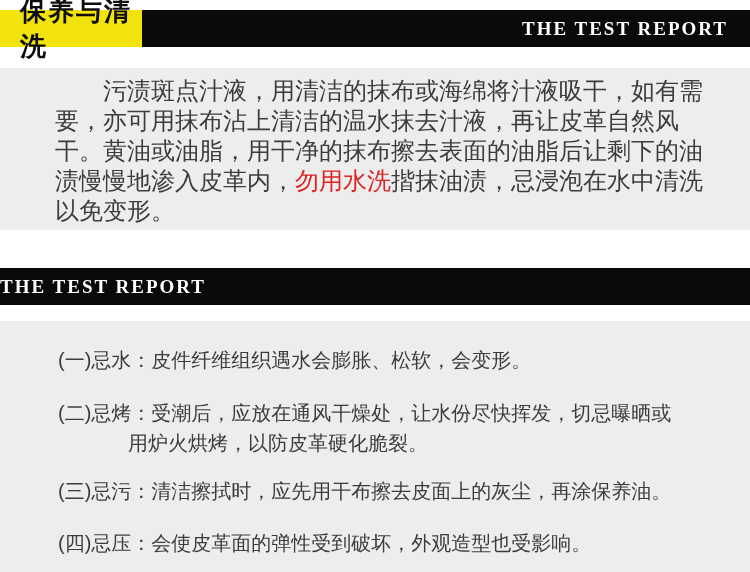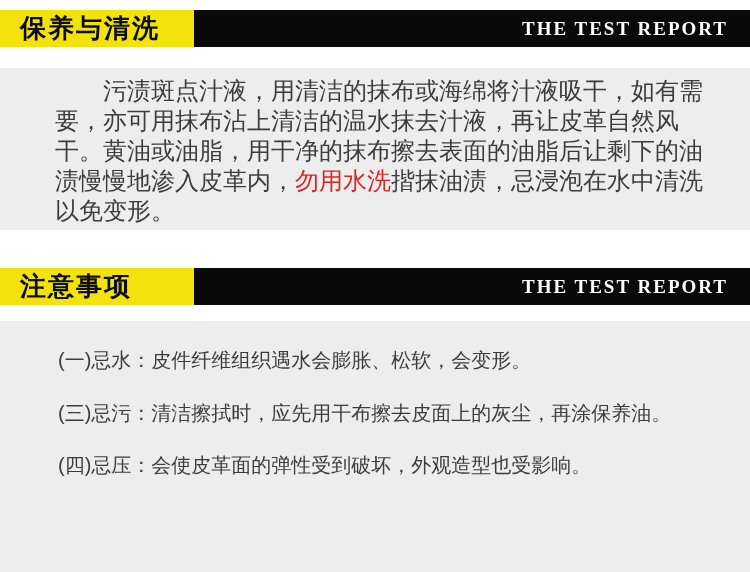--- a/index.html
+++ b/index.html
@@ -14,21 +14,21 @@
     height: 37px;
     background: #0a0a0a;
     display: flex;
     justify-content: space-between;
     align-items: stretch;
   }
   .bar-first { margin-top: 10px; }
   .bar-second { margin-top: 38px; }
   .bar-label {
     background: #f2e30c;
-    width: 194px;
+    width: 142px;
     padding-left: 20px;
     display: flex;
     align-items: center;
     font-family: "Liberation Serif", serif;
     font-weight: bold;
     font-size: 26px;
     letter-spacing: 2px;
     color: #0d0d0d;
   }
   .bar-tag {
@@ -79,27 +79,30 @@
 <div class="bar bar-first">
   <div class="bar-label">保养与清洗</div>
   <div class="bar-tag">THE TEST REPORT</div>
 </div>
 
 <div class="panel panel-care">
   <p class="care-paragraph"><span>污渍斑点汁液，用清洁的抹布或海绵将汁液吸干，如有需要，亦可用抹布沾上清洁的温水抹去汁液，再让皮革自然风干。黄油或油脂，用干净的抹布擦去表面的油脂后让剩下的油渍慢慢地渗入皮革内，</span><span class="warning-text">勿用水洗</span><span>揩抹油渍，忌浸泡在水中清洗以免变形。</span></p>
 </div>
 
 <div class="bar bar-second">
-  <div class="bar-label">注意事项</div>
   <div class="bar-tag">THE TEST REPORT</div>
 </div>
 
 <div class="panel panel-notes">
   <div class="note-item note-item-1">
     <span class="note-line">(一)忌水：皮件纤维组织遇水会膨胀、松软，会变形。</span>
+  </div>
+  <div class="note-item note-item-2">
+    <span class="note-line">(二)忌烤：受潮后，应放在通风干燥处，让水份尽快挥发，切忌曝晒或</span>
+    <span class="note-line-indent">用炉火烘烤，以防皮革硬化脆裂。</span>
   </div>
   <div class="note-item note-item-3">
     <span class="note-line">(三)忌污：清洁擦拭时，应先用干布擦去皮面上的灰尘，再涂保养油。</span>
   </div>
   <div class="note-item note-item-4">
     <span class="note-line">(四)忌压：会使皮革面的弹性受到破坏，外观造型也受影响。</span>
   </div>
 </div>
 
 </body></html>

